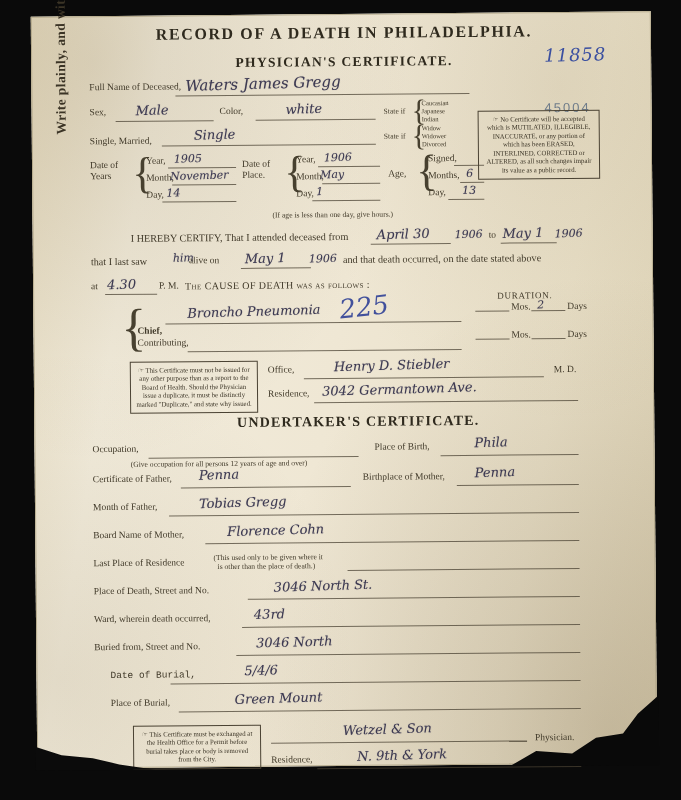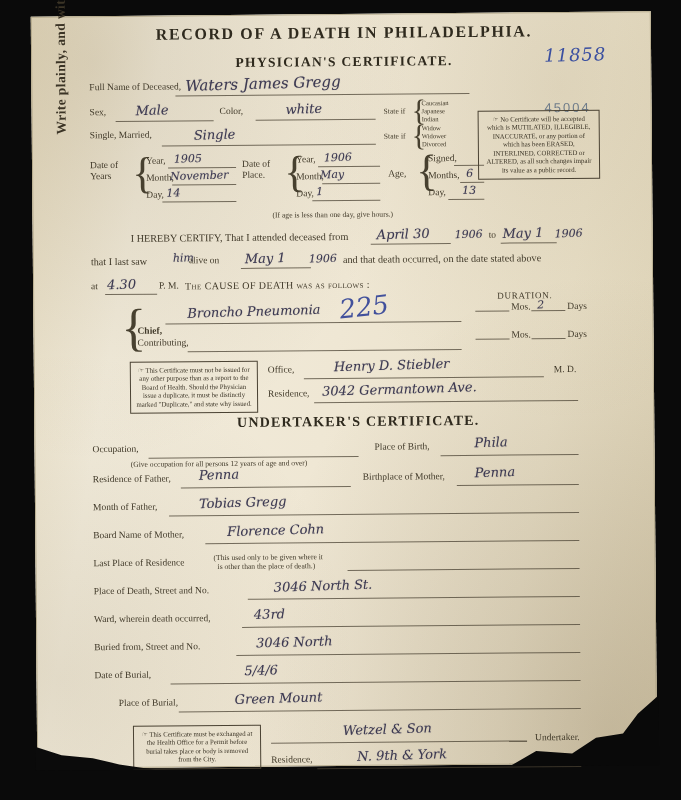--- a/index.html
+++ b/index.html
@@ -224,21 +224,21 @@
       <div class="lbl" style="left:130px; top:81px;">Color,</div>
       <div class="rule" style="left:166px; top:95px; width:120px;"></div>
       <div class="hw med" style="left:196px; top:77px;">white</div>
 
       <div class="lbl sm" style="left:294px; top:83px;">State if</div>
       <div class="brace" style="left:322px; top:72px;">{</div>
       <div class="lbl xs" style="left:332px; top:76px;">Caucasian</div>
       <div class="lbl xs" style="left:332px; top:84px;">Japanese</div>
       <div class="lbl xs" style="left:332px; top:92px;">Indian</div>
 
-      <div class="lbl" style="left:0px; top:104px;">Single, Married,</div>
+      <div class="lbl" style="left:0px; top:110px;">Single, Married,</div>
       <div class="rule" style="left:72px; top:120px; width:214px;"></div>
       <div class="hw med" style="left:104px; top:102px;">Single</div>
 
       <div class="lbl sm" style="left:294px; top:108px;">State if</div>
       <div class="brace" style="left:322px; top:97px;">{</div>
       <div class="lbl xs" style="left:332px; top:101px;">Widow</div>
       <div class="lbl xs" style="left:332px; top:109px;">Widower</div>
       <div class="lbl xs" style="left:332px; top:117px;">Divorced</div>
 
       <div class="box" style="left:388px; top:88px; width:110px;">
@@ -345,21 +345,21 @@
       <div class="ttl" id="title-under" style="left:66px; top:390px;">UNDERTAKER'S CERTIFICATE.</div>
 
       <div class="lbl" style="left:0px; top:418px;">Occupation,</div>
       <div class="rule" style="left:56px; top:432px; width:210px;"></div>
       <div class="lbl sm" style="left:38px; top:434px;">(Give occupation for all persons 12 years of age and over)</div>
 
       <div class="lbl" style="left:282px; top:418px;">Place of Birth,</div>
       <div class="rule" style="left:348px; top:432px; width:138px;"></div>
       <div class="hw med" style="left:382px; top:412px;">Phila</div>
 
-      <div class="lbl" style="left:0px; top:448px;">Residence of Father,</div>
+      <div class="lbl" style="left:0px; top:448px;">Certificate of Father,</div>
       <div class="rule" style="left:88px; top:462px; width:170px;"></div>
       <div class="hw med" style="left:106px; top:442px;">Penna</div>
 
       <div class="lbl" style="left:270px; top:448px;">Birthplace of Mother,</div>
       <div class="rule" style="left:364px; top:462px; width:122px;"></div>
       <div class="hw med" style="left:382px; top:442px;">Penna</div>
 
       <div class="lbl" style="left:0px; top:476px;">Month of Father,</div>
       <div class="rule" style="left:76px; top:490px; width:410px;"></div>
       <div class="hw med" style="left:106px; top:470px;">Tobias Gregg</div>
@@ -378,35 +378,35 @@
       <div class="hw med" style="left:180px; top:554px;">3046 North St.</div>
 
       <div class="lbl" style="left:0px; top:588px;">Ward, wherein death occurred,</div>
       <div class="rule" style="left:148px; top:602px; width:338px;"></div>
       <div class="hw med" style="left:160px; top:582px;">43rd</div>
 
       <div class="lbl" style="left:0px; top:616px;">Buried from, Street and No.</div>
       <div class="rule" style="left:142px; top:630px; width:344px;"></div>
       <div class="hw med" style="left:162px; top:610px;">3046 North</div>
 
-      <div class="lbl" style="left:0px; top:644px;">Date of Burial,</div>
+      <div class="lbl" style="left:16px; top:644px;font-family:Liberation Mono, monospace;">Date of Burial,</div>
       <div class="rule" style="left:76px; top:658px; width:410px;"></div>
       <div class="hw med" style="left:150px; top:638px;">5/4/6</div>
 
-      <div class="lbl" style="left:8px; top:672px;padding-left:16px;">Place of Burial,</div>
+      <div class="lbl" style="left:0px; top:672px;padding-left:16px;">Place of Burial,</div>
       <div class="rule" style="left:84px; top:686px; width:402px;"></div>
       <div class="hw med" style="left:140px; top:666px;">Green Mount</div>
 
       <div class="box" style="left:38px; top:700px; width:116px;">
         <span>☞ This Certificate must be exchanged at the Health Office for a Permit before burial takes place or body is removed from the City.</span>
       </div>
 
       <div class="rule" style="left:176px; top:718px; width:256px;"></div>
       <div class="hw med" style="left:248px; top:698px;">Wetzel &amp; Son</div>
-      <div class="lbl" style="left:440px; top:710px;">Undertaker.</div>
+      <div class="lbl" style="left:440px; top:710px;">Physician.</div>
 
       <div class="lbl" style="left:176px; top:730px;">Residence,</div>
       <div class="rule" style="left:222px; top:744px; width:264px;"></div>
       <div class="hw med" style="left:262px; top:724px;">N. 9th &amp; York</div>
 
     </div>
 
     <div id="tear"></div>
     <div id="tear2"></div>
   </div>

